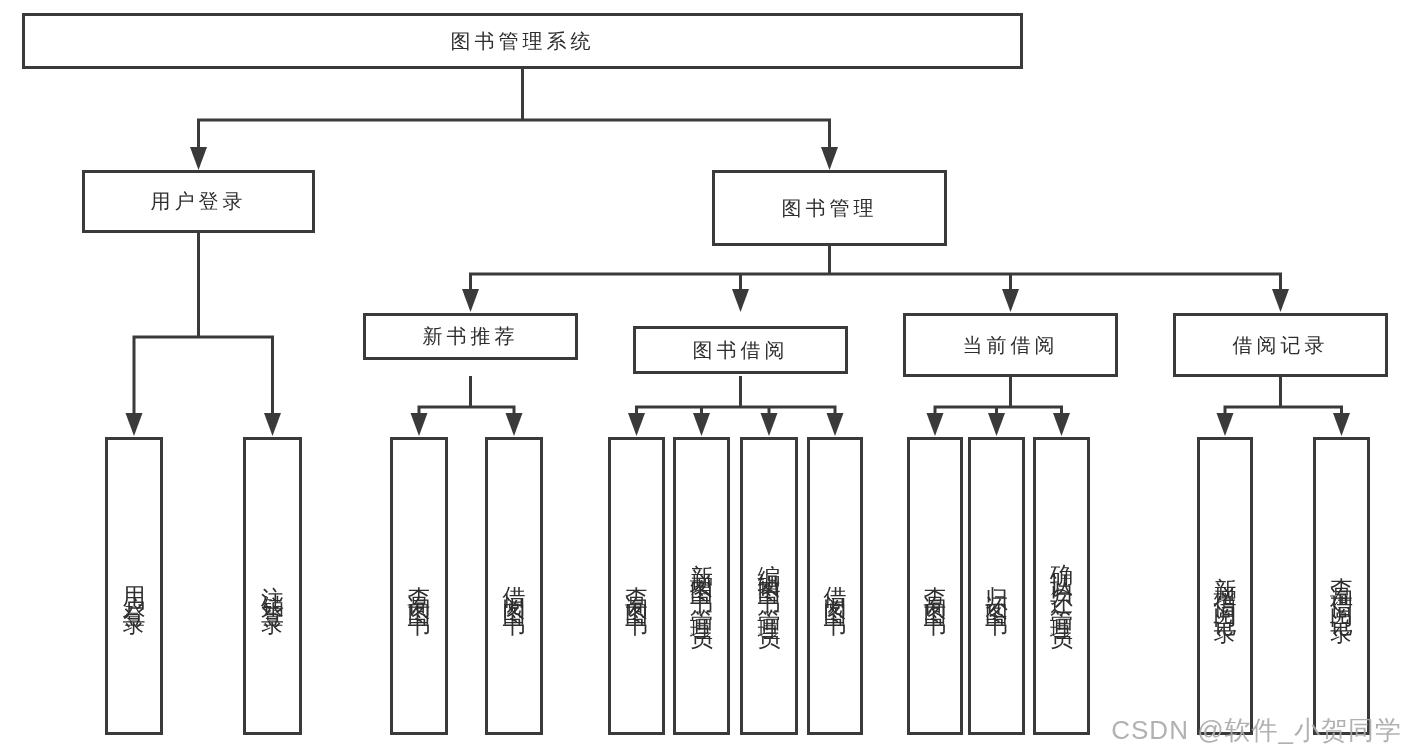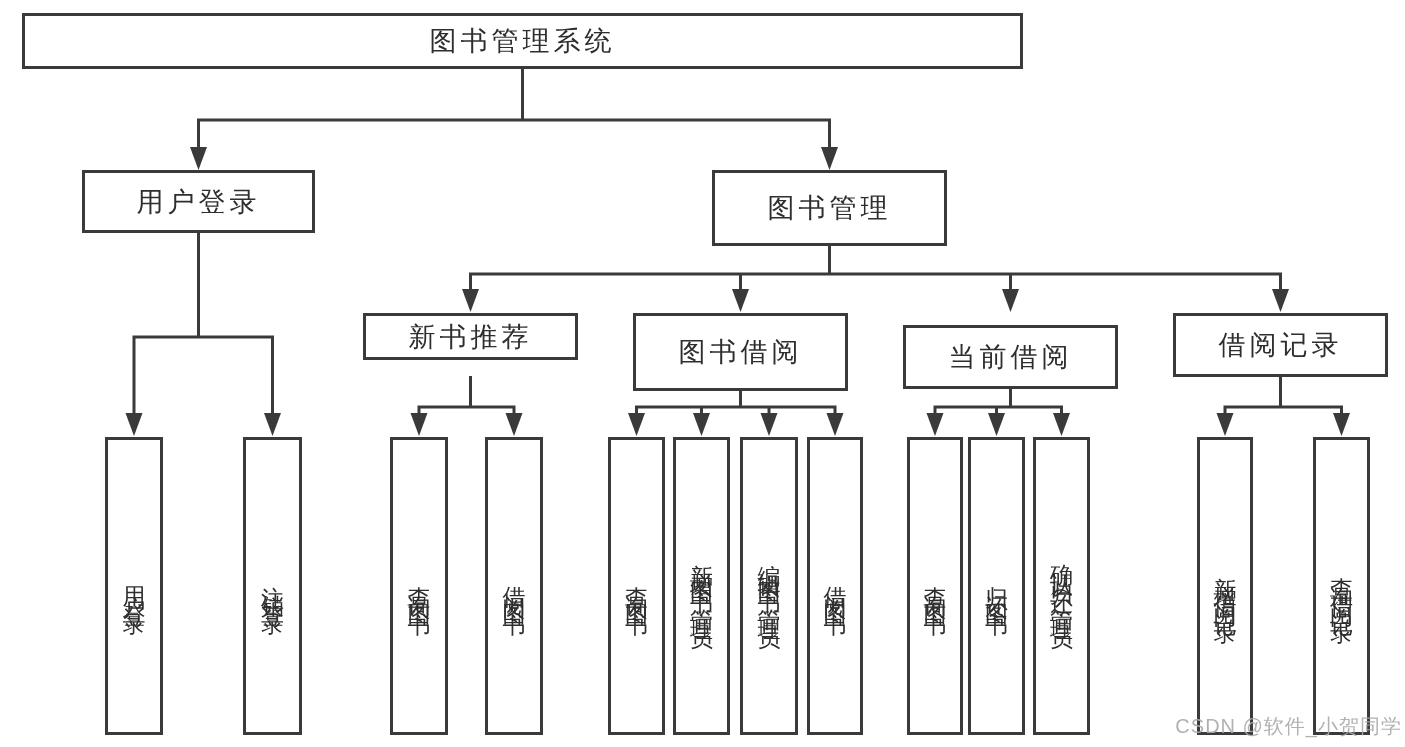--- a/index.html
+++ b/index.html
@@ -25,21 +25,21 @@
     box-sizing: border-box;
     border: 3px solid #3a3a3a;
     background: #ffffff;
     display: flex;
     align-items: center;
     justify-content: center;
     color: #2e2e2e;
     z-index: 2;
   }
   .hnode {
-    font-size: 27px;
+    font-size: 20px;
     letter-spacing: 4px;
     white-space: nowrap;
     font-family: Liberation Serif, serif;
   }
   .vnode {
     top: 437px;
     height: 298px;
     font-size: 23px;
   }
   .vnode .vtext {
@@ -47,21 +47,21 @@
     text-orientation: mixed;
     letter-spacing: 9px;
     line-height: 1;
     white-space: nowrap;
     max-height: 292px;
   }
   #watermark {
     position: absolute;
     top: 713px;
     right: 3px;
-    font-size: 20px;
+    font-size: 26px;
     letter-spacing: 1px;
     color: rgba(170, 170, 170, 0.92);
     z-index: 5;
     white-space: nowrap;
   }
 </style>
 </head>
 <body>
 
 <div id="canvas">
@@ -110,22 +110,22 @@
       <path d="M1333 413 H1350 L1341.5 436 Z"></path>
     </g>
   </svg>
 
   <div class="node hnode" style="left:22px; top:13px; width:1001px; height:56px;">图书管理系统</div>
 
   <div class="node hnode" style="left:82px; top:170px; width:233px; height:63px;">用户登录</div>
   <div class="node hnode" style="left:712px; top:170px; width:235px; height:76px;">图书管理</div>
 
   <div class="node hnode" style="left:363px; top:313px; width:215px; height:47px;">新书推荐</div>
-  <div class="node hnode" style="left:633px; top:313px; width:215px; height:78px;text-align:center;">图书借阅</div>
-  <div class="node hnode" style="left:903px; top:313px; width:215px; height:64px;margin-top:12px;">当前借阅</div>
+  <div class="node hnode" style="left:633px; top:326px; width:215px; height:48px;text-align:center;">图书借阅</div>
+  <div class="node hnode" style="left:903px; top:313px; width:215px; height:64px;">当前借阅</div>
   <div class="node hnode" style="left:1173px; top:313px; width:215px; height:64px;">借阅记录</div>
 
   <div class="node vnode" style="left:105px; width:58px;">
     <span class="vtext">用户登录</span>
   </div>
   <div class="node vnode" style="left:243px; width:59px;">
     <span class="vtext">注销登录</span>
   </div>
   <div class="node vnode" style="left:390px; width:58px;">
     <span class="vtext">查询图书</span>

